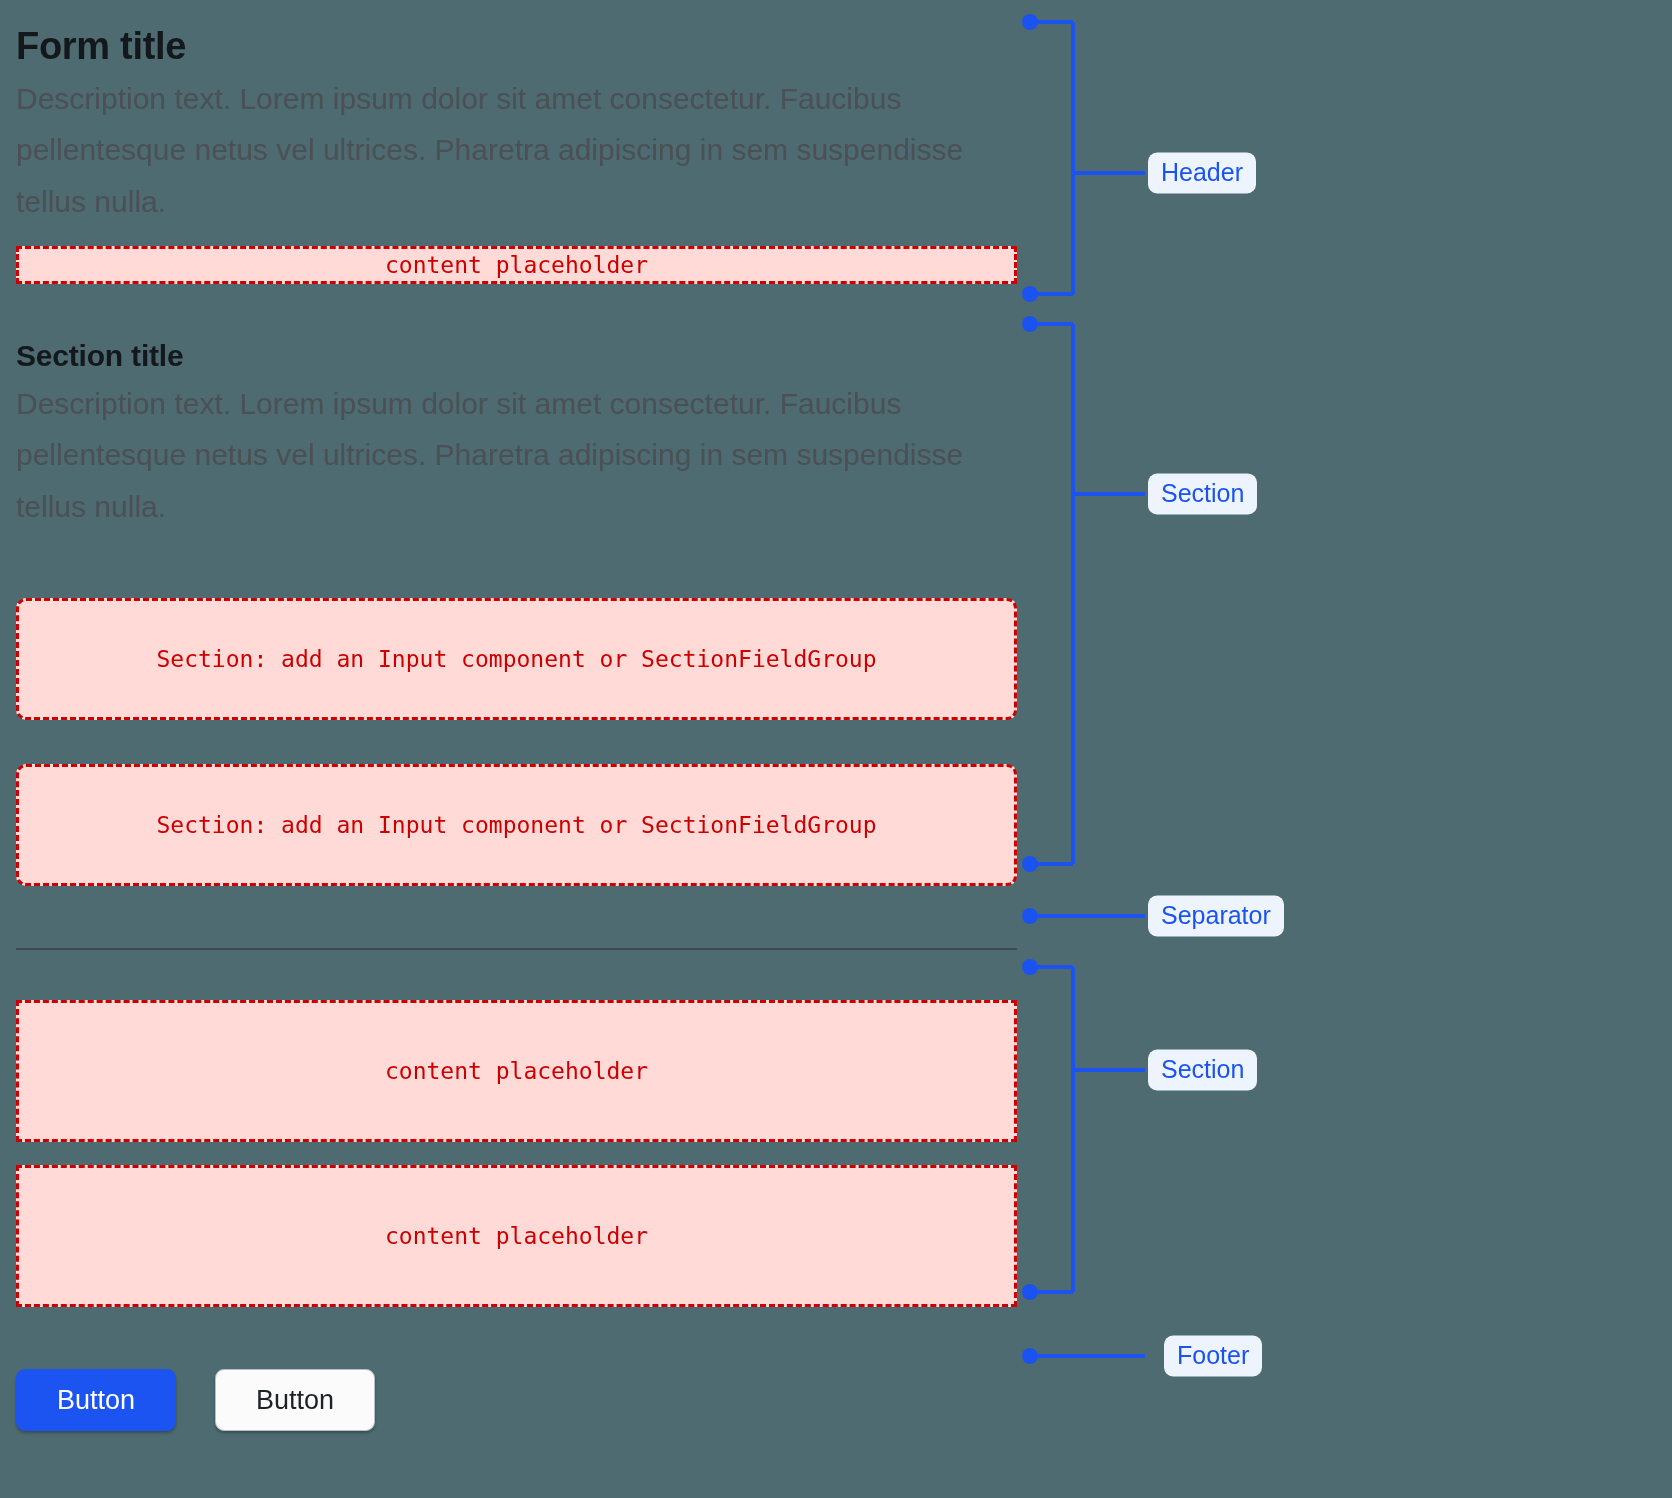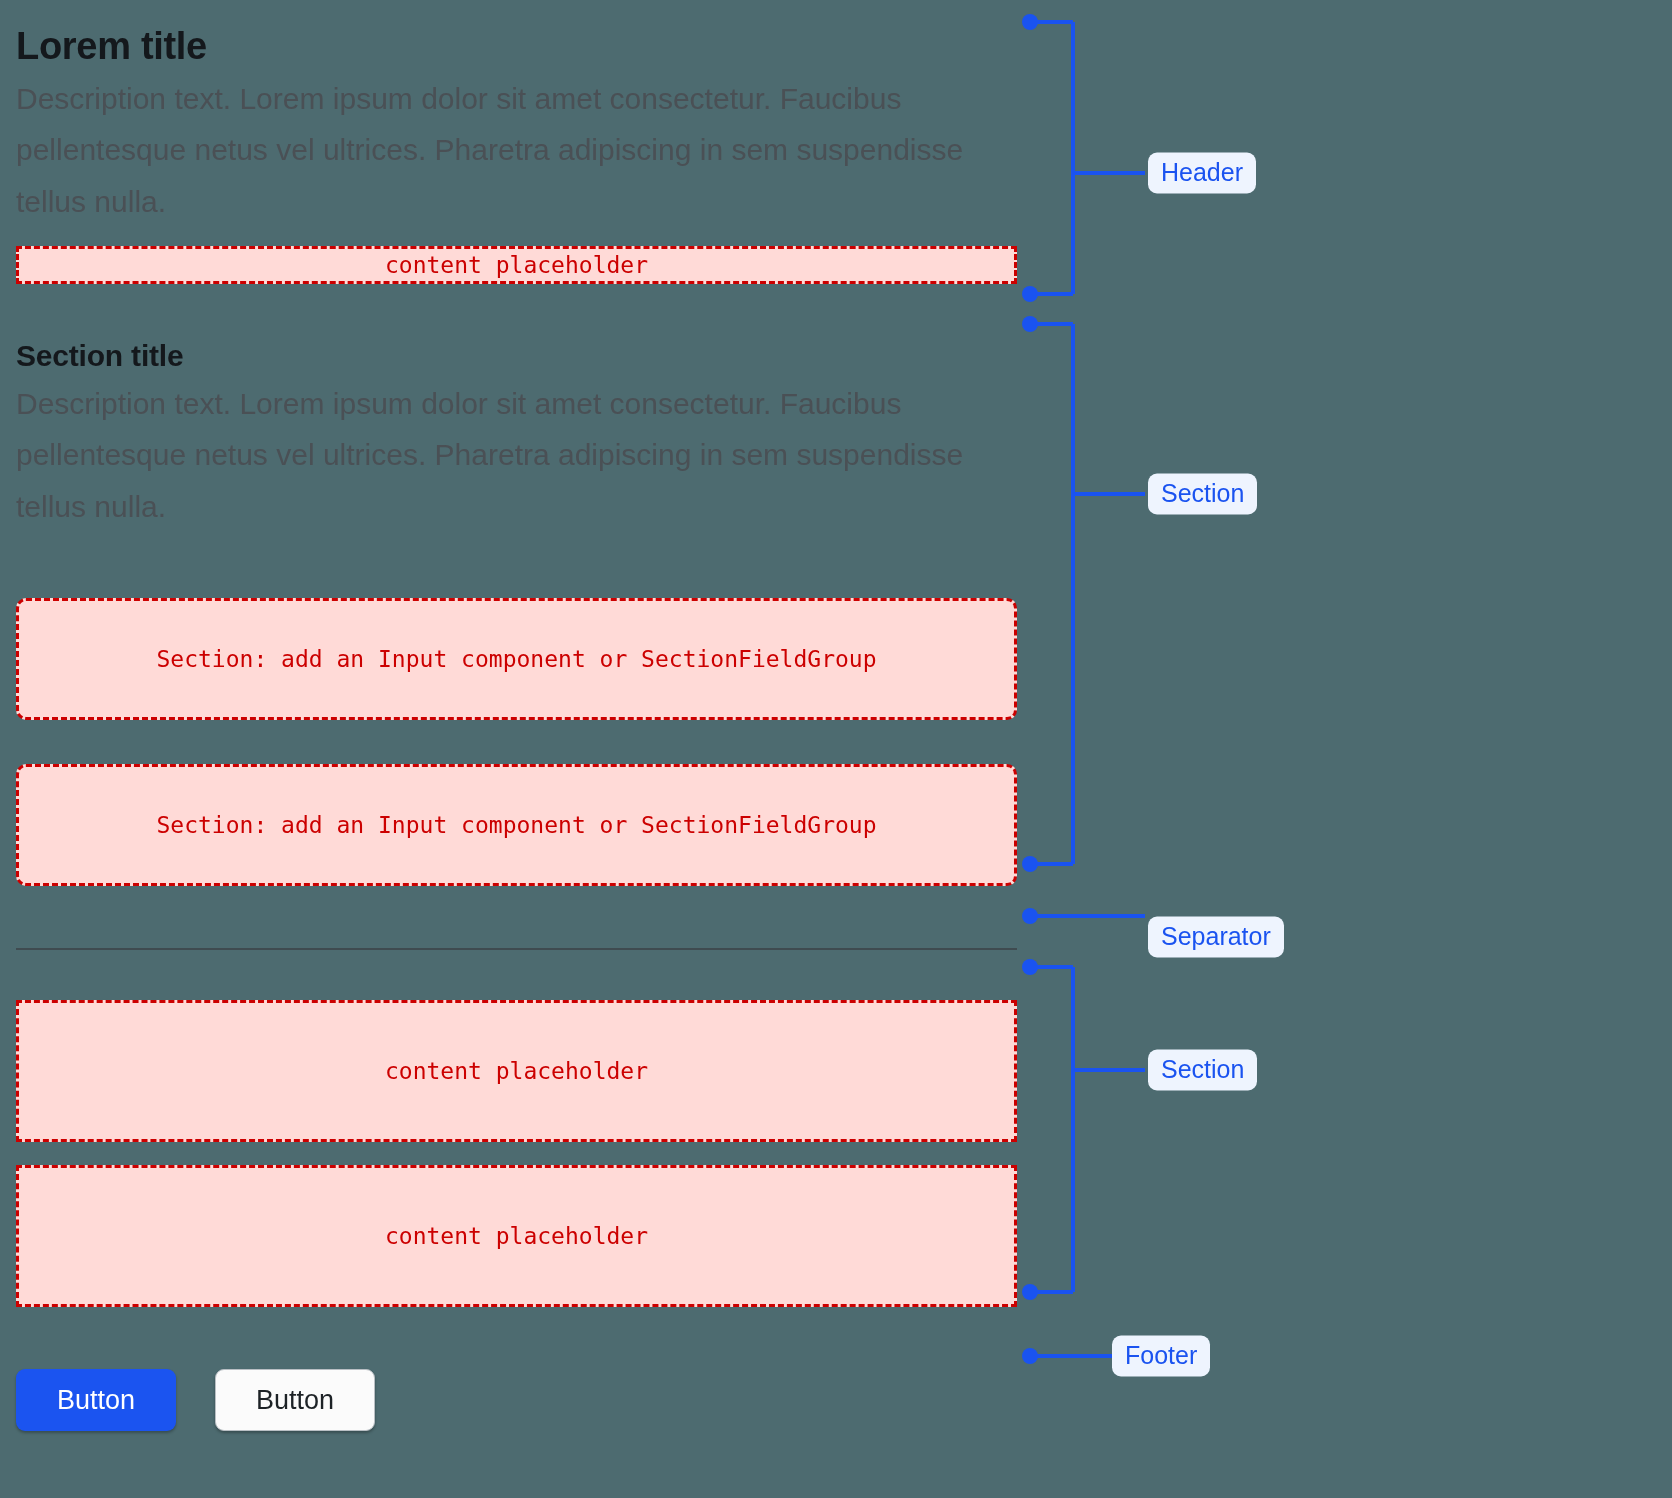--- a/index.html
+++ b/index.html
@@ -124,21 +124,21 @@
   }
 </style>
 </head>
 <body>
 
 <div id="root">
 
   <div class="form-col">
 
     <div>
-      <div class="form-title">Lorem title</div>
+      <div class="form-title">Form title</div>
       <div class="desc">Description text. Lorem ipsum dolor sit amet consectetur. Faucibus pellentesque netus vel ultrices. Pharetra adipiscing in sem suspendisse tellus nulla.</div>
       <div class="ph ph-thin" style="margin-top:18px;">
         <span>content placeholder</span>
       </div>
     </div>
 
     <div style="margin-top:55px;">
       <div class="section-title">Section title</div>
       <div class="desc">Description text. Lorem ipsum dolor sit amet consectetur. Faucibus pellentesque netus vel ultrices. Pharetra adipiscing in sem suspendisse tellus nulla.</div>
 
@@ -189,18 +189,18 @@
       <line x1="1030" y1="967" x2="1073" y2="967" stroke="#1a53f0" stroke-width="3.5" shape-rendering="crispEdges"></line>
       <line x1="1030" y1="1292" x2="1073" y2="1292" stroke="#1a53f0" stroke-width="3.5" shape-rendering="crispEdges"></line>
       <line x1="1073" y1="967" x2="1073" y2="1292" stroke="#1a53f0" stroke-width="3.5" shape-rendering="crispEdges"></line>
       <line x1="1073" y1="1070" x2="1145" y2="1070" stroke="#1a53f0" stroke-width="3.5" shape-rendering="crispEdges"></line>
       <circle cx="1030" cy="1356" r="8" fill="#1a53f0"></circle>
       <line x1="1030" y1="1356" x2="1145" y2="1356" stroke="#1a53f0" stroke-width="3.5" shape-rendering="crispEdges"></line>
     </svg>
   <div id="pill-layer" style="position:absolute;left:0;top:0;width:1672px;height:1242px;pointer-events:none;">
       <div class="pill" style="left: 1148px; top: 173px;">Header</div>
       <div class="pill" style="left: 1148px; top: 494px;">Section</div>
-      <div class="pill" style="left: 1148px; top: 916px; margin-top: 21px;">Separator</div>
+      <div class="pill" style="left: 1148px; top: 916px;">Separator</div>
       <div class="pill" style="left: 1148px; top: 1070px;">Section</div>
-      <div class="pill" style="left: 1112px; top: 1356px;">Footer</div>
+      <div class="pill" style="left: 1164px; top: 1356px;">Footer</div>
     </div>
 
 </div>
 
 </body></html>

